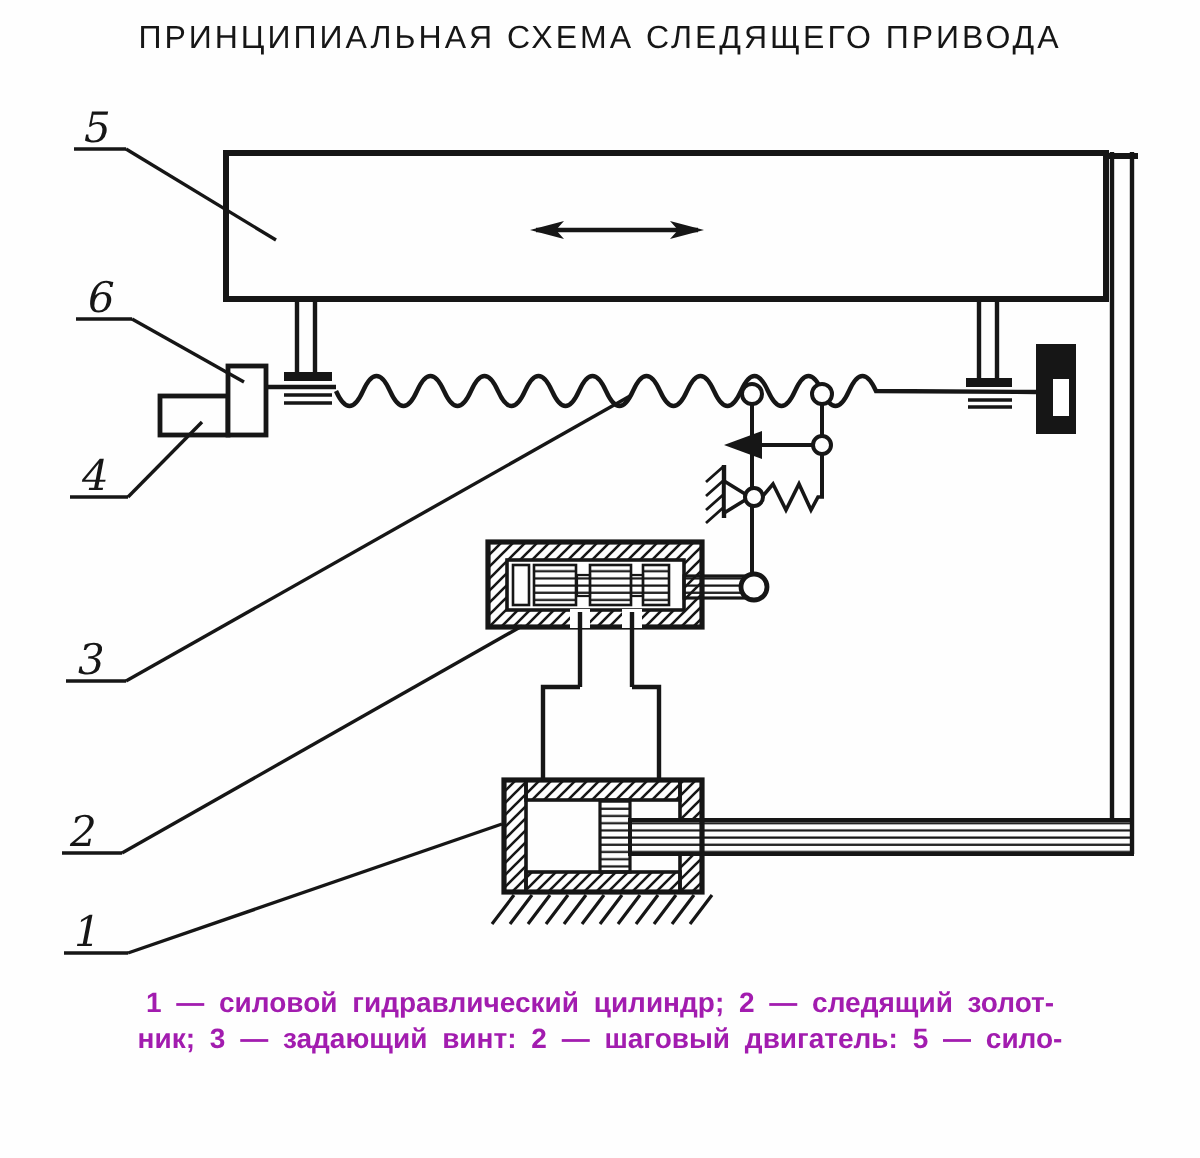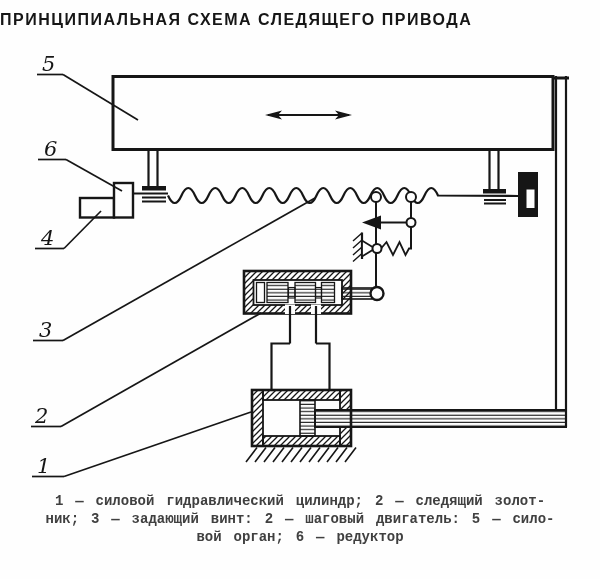--- a/index.html
+++ b/index.html
@@ -1,24 +1,24 @@
 <!DOCTYPE html>
 <html><head>
 <meta charset="utf-8">
 <style>
   html,body{margin:0;padding:0;background:#e8e8e8;}
   .page{width:600px;height:579px;position:relative;background:#fefefe;overflow:hidden;
         font-family:"Liberation Serif", serif;color:#161616;}
-  .title{position:absolute;top:11px;left:0;width:600px;text-align:left;
-         font-family:"Liberation Sans", sans-serif;font-weight:bold;font-size:16px;
+  .title{position:absolute;top:11px;left:0;width:600px;text-align:center;
+         font-family:"Liberation Sans", sans-serif;font-weight:normal;font-size:16px;
          letter-spacing:1.5px;color:#161616;}
   .diagram{position:absolute;top:0;left:0;}
   .caption{position:absolute;top:492px;left:0;width:600px;text-align:center;
-           font-family:Liberation Mono, monospace;font-weight:bold;font-size:14px;
-           line-height:18px;word-spacing:3.5px;color:#404040;}
+           font-family:Liberation Sans, sans-serif;font-weight:bold;font-size:14px;
+           line-height:18px;word-spacing:3.5px;color:#a21caf;}
   svg .ln{stroke:#161616;fill:none;}
   svg .fl{fill:#161616;stroke:none;}
   svg .wt{fill:#fefefe;}
   svg text{font-family:"DejaVu Serif", serif;font-style:italic;font-size:21px;fill:#161616;}
 </style>
 </head>
 <body>
 
 <div class="page">
 
@@ -151,16 +151,15 @@
     <g>
       <text x="37" y="473">1</text>
       <line class="ln" x1="32" y1="476.5" x2="64" y2="476.5" stroke-width="1.7"></line>
       <line class="ln" x1="64" y1="476.5" x2="251" y2="412" stroke-width="1.7"></line>
     </g>
   </svg>
 
   <div class="caption">
     <div>1 — силовой гидравлический цилиндр; 2 — следящий золот-</div>
     <div>ник; 3 — задающий винт: 2 — шаговый двигатель: 5 — сило-</div>
-    <div>вой орган; 6 — редуктор</div>
   </div>
 
 </div>
 
 </body></html>

